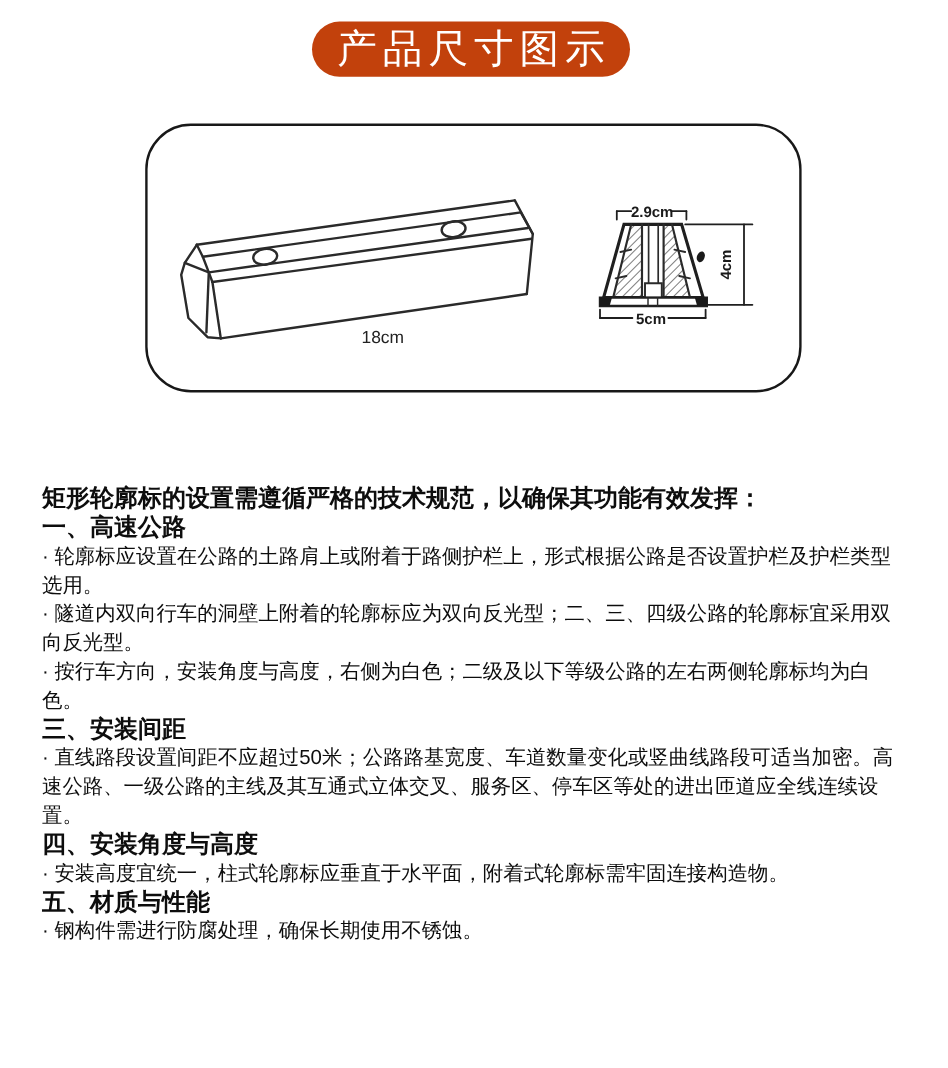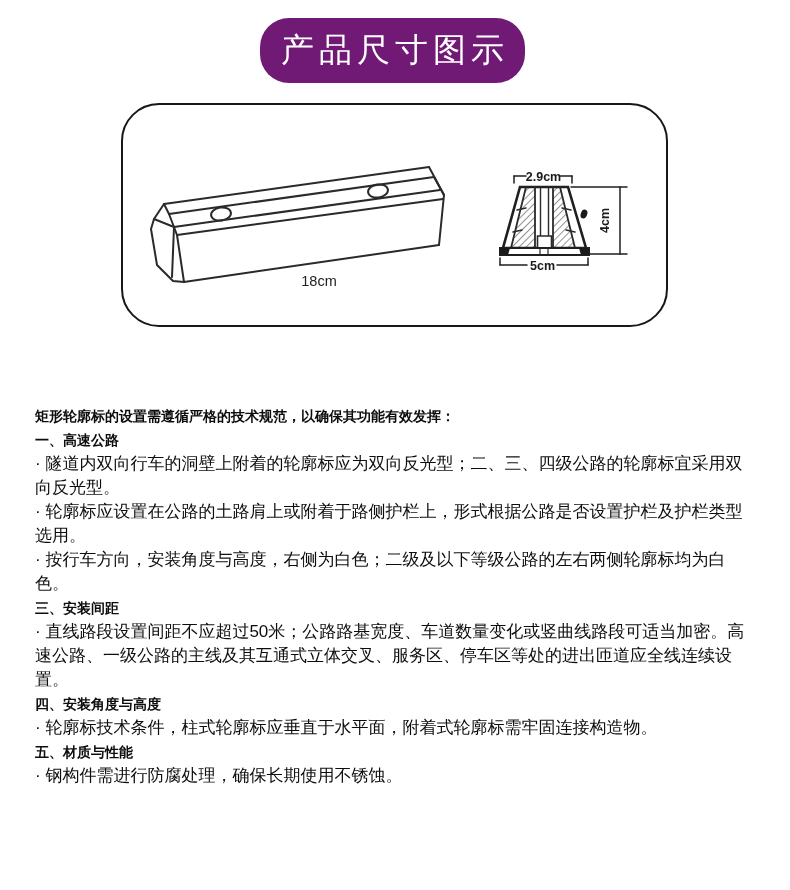--- a/index.html
+++ b/index.html
@@ -1,40 +1,40 @@
 <!DOCTYPE html>
 <html><head>
 <meta charset="utf-8">
 <style>
   html,body{margin:0;padding:0;}
   body{
     width:790px;height:890px;background:#ffffff;position:relative;overflow:hidden;
     font-family:"Liberation Sans","DejaVu Sans",sans-serif;color:#0f0f0f;
   }
   .banner{
-    position:absolute;left:260px;top:18px;width:265px;height:65px;
-    background:#701a75;border-radius:29px;
+    position:absolute;left:260px;top:18px;width:265px;height:46px;
+    background:#c2410c;border-radius:29px;
     display:flex;align-items:center;justify-content:center;
   }
   .banner .banner-text{
     color:#ffffff;font-size:33px;font-weight:300;
     letter-spacing:5px;padding-left:5px;white-space:nowrap;
   }
   .panel{
     position:absolute;left:121px;top:103px;width:547px;height:224px;
     border:2px solid #181818;border-radius:38px;box-sizing:border-box;
     background:#ffffff;
   }
   .panel svg{position:absolute;left:0;top:0;}
   .specs{
     position:absolute;left:35px;top:404px;width:723px;
     font-size:17px;line-height:24px;color:#0d0d0d;
   }
   .specs p,.specs h3{margin:0;padding:0;}
-  .specs .intro,.specs h3{font-size:14px;font-weight:bold;line-height:24px;}
+  .specs .intro,.specs h3{font-size:20px;font-weight:bold;line-height:24px;}
   .dim-label{font-size:12.5px;font-weight:bold;fill:#1a1a1a;}
   .len-label{font-size:14.5px;fill:#222222;}
 </style>
 </head>
 <body>
 
 <div class="banner">
   <span class="banner-text">产品尺寸图示</span>
 </div>
 
@@ -105,26 +105,26 @@
     <text class="dim-label" x="420.5" y="76" text-anchor="middle">2.9cm</text>
     <text class="dim-label" x="419.5" y="165" text-anchor="middle">5cm</text>
     <text class="dim-label" x="486" y="115.5" text-anchor="middle" transform="rotate(-90 486 115.5)">4cm</text>
   </svg>
 </div>
 
 <div class="specs">
   <p class="intro">矩形轮廓标的设置需遵循严格的技术规范，以确保其功能有效发挥：</p>
 
   <h3>一、高速公路</h3>
+  <p>· 轮廓标应设置在公路的土路肩上或附着于路侧护栏上，形式根据公路是否设置护栏及护栏类型选用。</p>
   <p>· 隧道内双向行车的洞壁上附着的轮廓标应为双向反光型；二、三、四级公路的轮廓标宜采用双向反光型。</p>
-  <p>· 轮廓标应设置在公路的土路肩上或附着于路侧护栏上，形式根据公路是否设置护栏及护栏类型选用。</p>
 
   <p>· 按行车方向，安装角度与高度，右侧为白色；二级及以下等级公路的左右两侧轮廓标均为白色。</p>
 
   <h3>三、安装间距</h3>
   <p>· 直线路段设置间距不应超过50米；公路路基宽度、车道数量变化或竖曲线路段可适当加密。高速公路、一级公路的主线及其互通式立体交叉、服务区、停车区等处的进出匝道应全线连续设置。</p>
 
   <h3>四、安装角度与高度</h3>
-  <p>· 轮廓标技术条件，柱式轮廓标应垂直于水平面，附着式轮廓标需牢固连接构造物。</p>
+  <p>· 安装高度宜统一，柱式轮廓标应垂直于水平面，附着式轮廓标需牢固连接构造物。</p>
 
   <h3>五、材质与性能</h3>
   <p>· 钢构件需进行防腐处理，确保长期使用不锈蚀。</p>
 </div>
 
 </body></html>

